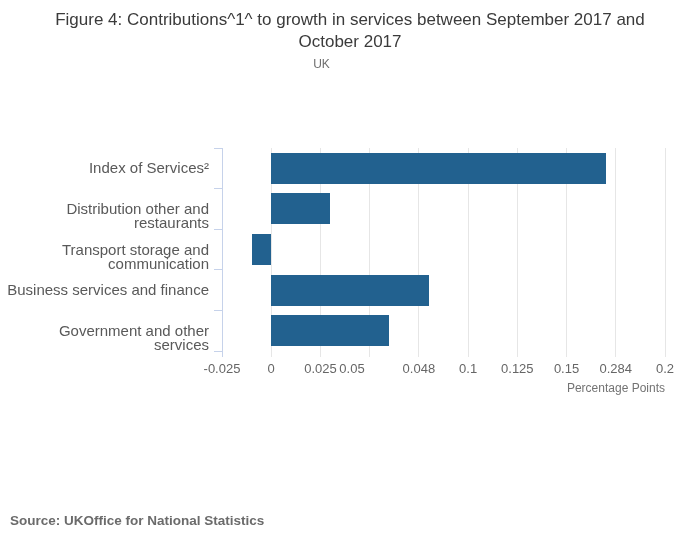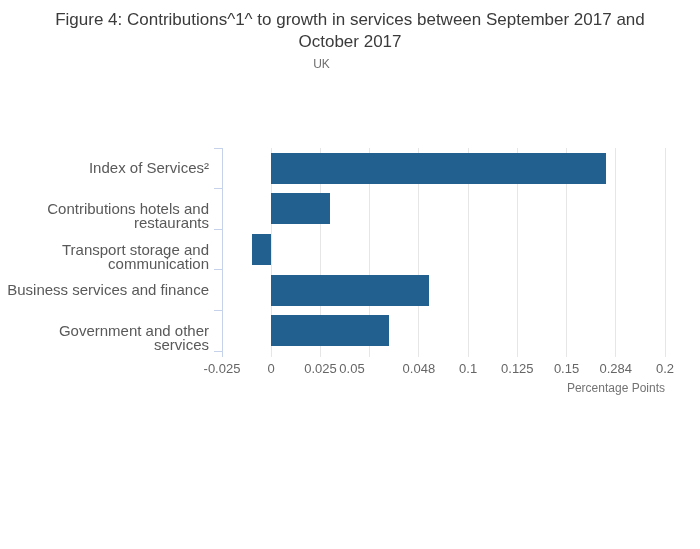--- a/index.html
+++ b/index.html
@@ -88,22 +88,23 @@
       <div class="axis-line-y" style="left: 221.5px; top: 148px; height: 209px; background: rgb(198, 210, 234);"></div>
       <div class="ytick" style="left: 214px; top: 147.5px; background: rgb(198, 210, 234);"></div>
       <div class="ytick" style="left: 214px; top: 188.1px; background: rgb(198, 210, 234);"></div>
       <div class="ytick" style="left: 214px; top: 228.7px; background: rgb(198, 210, 234);"></div>
       <div class="ytick" style="left: 214px; top: 269.3px; background: rgb(198, 210, 234);"></div>
       <div class="ytick" style="left: 214px; top: 309.9px; background: rgb(198, 210, 234);"></div>
       <div class="ytick" style="left: 214px; top: 350.5px; background: rgb(198, 210, 234);"></div>
       <div class="bar" style="left: 271.222px; top: 152.8px; width: 334.711px; background: rgb(34, 97, 143);"></div>
       <div class="cat-label" style="top: 161.3px;">Index of Services²</div>
       <div class="bar" style="left: 271.222px; top: 193.4px; width: 59.0667px; background: rgb(34, 97, 143);"></div>
-      <div class="cat-label" style="top: 201.9px;">Contributions hotels and restaurants</div>
+      <div class="cat-label" style="top: 201.9px;">Distribution other and restaurants</div>
       <div class="bar" style="left: 251.533px; top: 234px; width: 19.6889px; background: rgb(34, 97, 143);"></div>
       <div class="cat-label" style="top: 242.5px;">Transport storage and communication</div>
       <div class="bar" style="left: 271.222px; top: 274.6px; width: 157.511px; background: rgb(34, 97, 143);"></div>
       <div class="cat-label" style="top: 283.1px;">Business services and finance</div>
       <div class="bar" style="left: 271.222px; top: 315.2px; width: 118.133px; background: rgb(34, 97, 143);"></div>
       <div class="cat-label" style="top: 323.7px;">Government and other services</div>
     </div>
   <div class="xaxis-title">Percentage Points</div>
+  <div class="source">Source: UKOffice for National Statistics</div>
 </div>
 
 </body></html>

